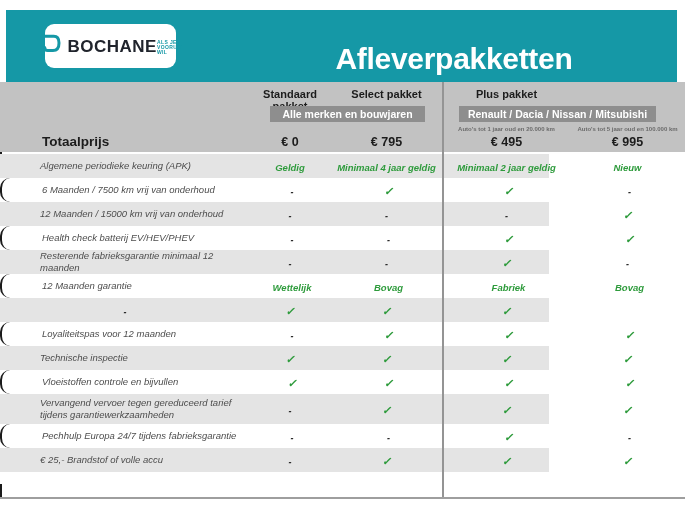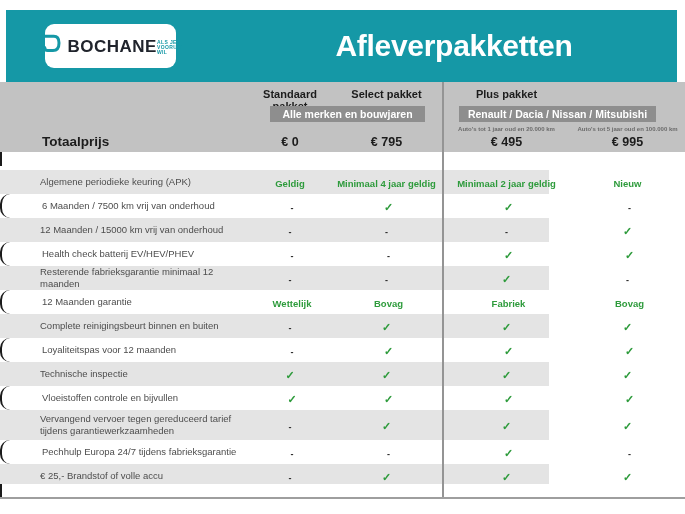--- a/index.html
+++ b/index.html
@@ -17,21 +17,21 @@
   .teal-band{position:absolute; left:6px; top:10px; width:671px; height:72px; background:var(--teal);}
   .logo-box{
     position:absolute; left:39px; top:14px; width:131px; height:44px;
     background:#fff; border-radius:9px; display:flex; align-items:center; justify-content:center; gap:5px;
   }
   .logo-glyph{flex:0 0 auto; display:block;}
   .logo-text-wrap{display:flex; align-items:flex-end;}
   .brand{font-size:17px; font-weight:bold; color:#20242c; letter-spacing:.5px; line-height:1;}
   .tagline{font-size:5px; font-weight:bold; color:var(--teal); letter-spacing:.4px; margin-top:2px; line-height:1;}
   .main-title{
-    position:absolute; left:225px; right:0; top:0; height:72px;
+    position:absolute; left:225px; right:0; top:13px; height:72px;
     display:flex; align-items:center; justify-content:center;
     color:#fff; font-size:30px; font-weight:bold; letter-spacing:-.3px;
   }
 
   
   .cols{display:grid; grid-template-columns:250px 80px 113px 127px 115px;}
 
   
   .header-band{position:absolute; left:0; top:82px; width:685px; height:70px; background:var(--band);}
   .pkg-row{position:absolute; top:6px; left:0; right:0;}
@@ -45,21 +45,21 @@
   .banner-right{left:459px; width:197px;}
   .subtext{position:absolute; top:44px; font-size:6px; font-weight:bold; color:var(--subtext_gray); text-align:center;}
   .sub-select{left:443px; width:127px;}
   .sub-plus{left:570px; width:115px;}
   .totaal-row{position:absolute; bottom:3px; left:0; right:0; align-items:center;}
   .totaal-label{padding-left:42px; font-size:13.5px; font-weight:bold; color:var(--text_dark);}
   .price-cell{text-align:center; font-size:12.5px; font-weight:bold; color:var(--text_dark);}
 
   
   .spacer-row{position:absolute; left:0; top:152px; width:685px; height:14px; background:#fff; border-left:2px solid var(--edge); box-sizing:border-box;}
-  .rows-host{position:absolute; left:0; top:170px; width:549px;}
+  .rows-host{position:absolute; left:0; top:154px; width:549px;font-style:italic;}
   .t-row{height:24px; align-items:center; box-sizing:border-box;}
   .t-row.tall{height:30px;}
   .t-row.gray{background:var(--rowgray);}
   .t-row.white{background:#fff; border-left:2px solid var(--edge);border-radius:10px;}
   .label-cell{padding-left:40px; font-size:9.5px; color:var(--label_gray); line-height:1.25; max-width:205px;}
   .value-cell{text-align:center;}
   .check{color:var(--green); font-size:11px; font-weight:600;}
   .dash{color:#2b2b2b; font-size:9px; font-weight:bold;}
   .green-text{color:var(--green); font-size:9.5px; font-weight:bold;}
 
@@ -146,21 +146,20 @@
         <div class="value-cell"><span class="dash">-</span></div>
       </div>
       <div class="t-row cols white">
         <div class="label-cell">12 Maanden garantie</div>
         <div class="value-cell"><span class="green-text">Wettelijk</span></div>
         <div class="value-cell"><span class="green-text">Bovag</span></div>
         <div class="value-cell"><span class="green-text">Fabriek</span></div>
         <div class="value-cell"><span class="green-text">Bovag</span></div>
       </div>
       <div class="t-row cols gray">
-        <div class="label-cell">Complete reinigingsbeurt binnen en buiten</div>
         <div class="value-cell"><span class="dash">-</span></div>
         <div class="value-cell"><span class="check">✓</span></div>
         <div class="value-cell"><span class="check">✓</span></div>
         <div class="value-cell"><span class="check">✓</span></div>
       </div>
       <div class="t-row cols white">
         <div class="label-cell">Loyaliteitspas voor 12 maanden</div>
         <div class="value-cell"><span class="dash">-</span></div>
         <div class="value-cell"><span class="check">✓</span></div>
         <div class="value-cell"><span class="check">✓</span></div>

